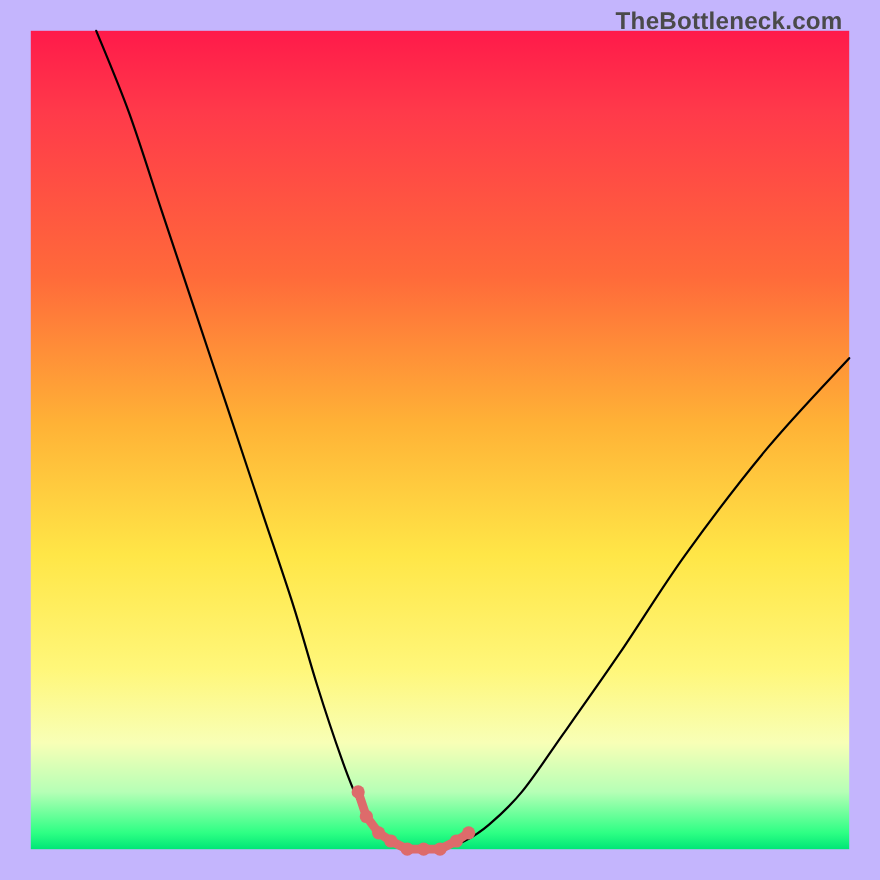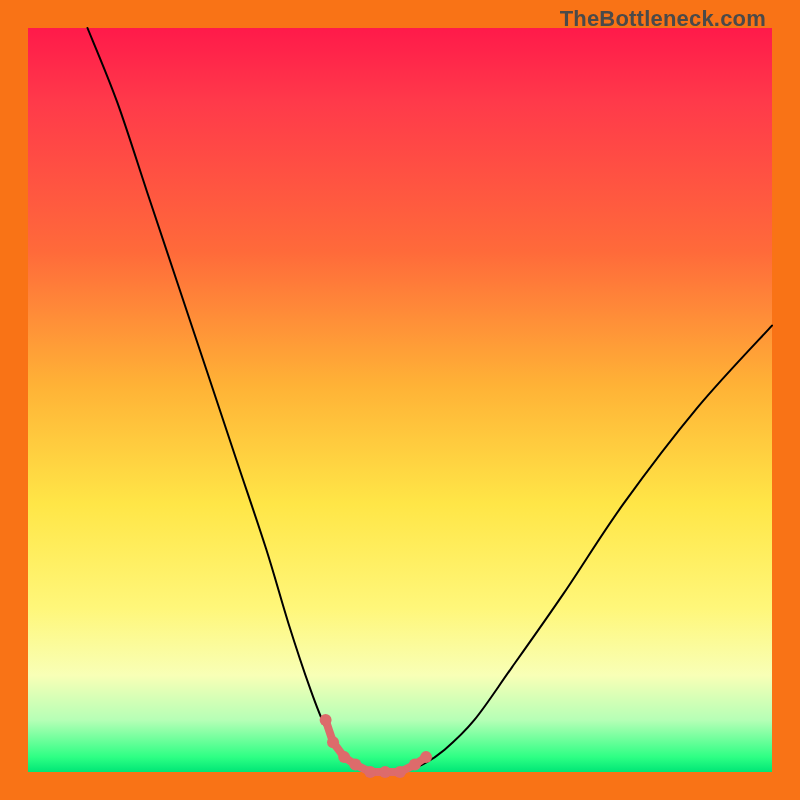--- a/index.html
+++ b/index.html
@@ -8,21 +8,21 @@
     width: 800px;
     height: 800px;
     overflow: hidden;
     background: #000;
     font-family: Arial, Helvetica, sans-serif;
   }
   .frame {
     position: relative;
     width: 800px;
     height: 800px;
-    background: #f97316;
+    background: #c4b5fd;
   }
   .plot-area {
     position: absolute;
     left: 28px;
     top: 28px;
     width: 744px;
     height: 744px;
     
     background: linear-gradient(
       to bottom,

